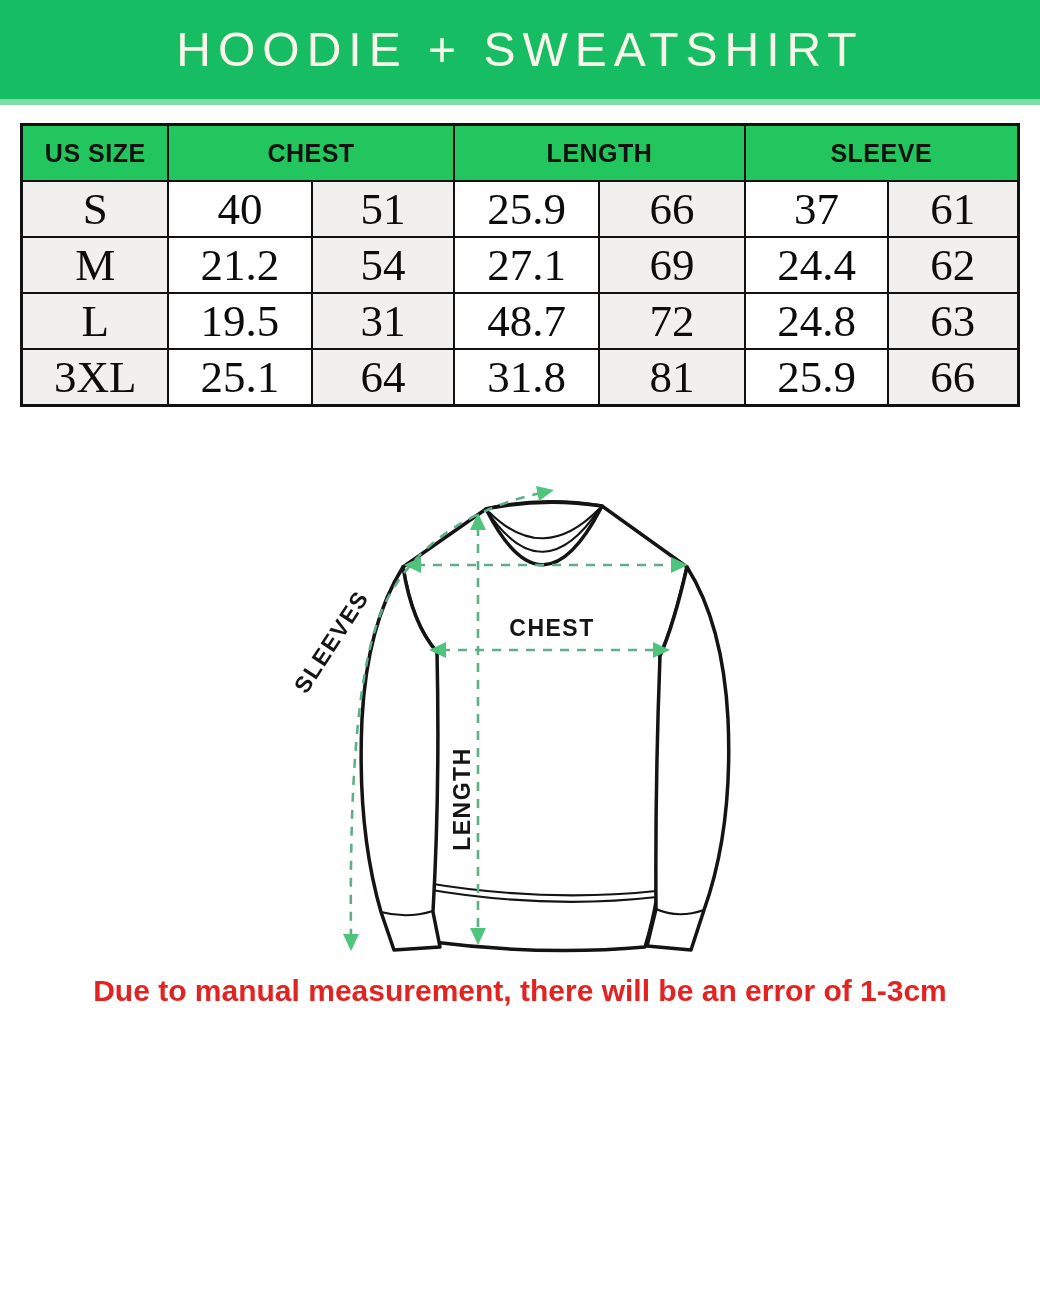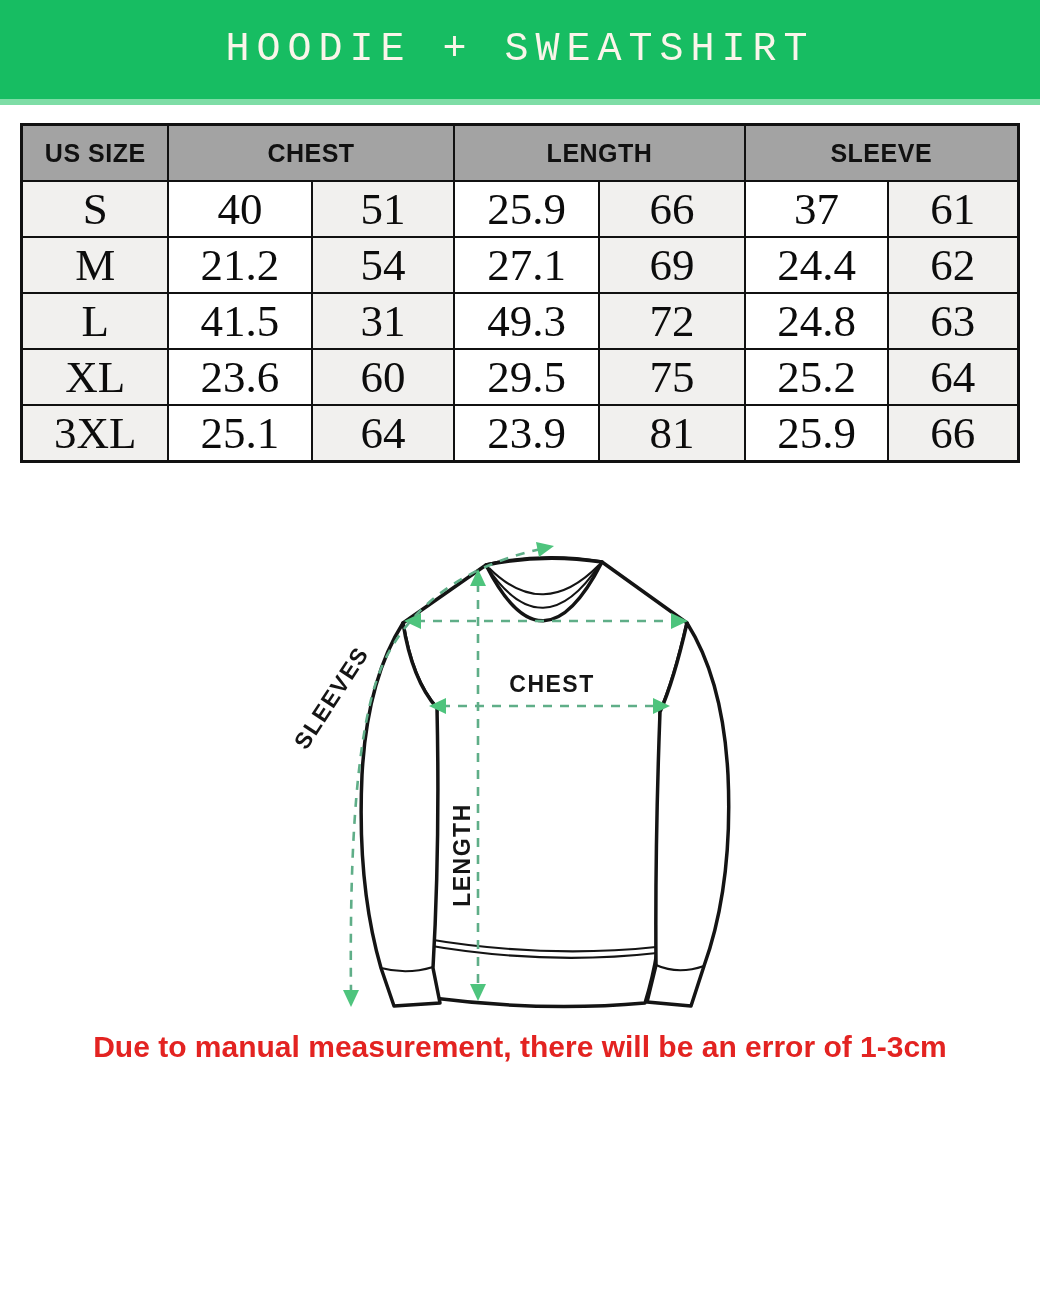--- a/index.html
+++ b/index.html
@@ -8,34 +8,34 @@
     font-family:"Liberation Sans", sans-serif;
     overflow:hidden;position:relative;
   }
   
   .banner{
     height:99px;background:var(--banner-bg,#17bd62);
     border-bottom:6px solid var(--banner-accent,#7edda6);
     display:flex;align-items:center;justify-content:center;
   }
   .banner h1{
-    margin:12px;font-family:Liberation Mono, monospace;font-weight:400;
-    font-size:40px;letter-spacing:7px;color:#faf5ea;white-space:nowrap;
+    margin:12px;font-family:Liberation Sans, sans-serif;font-weight:400;
+    font-size:48px;letter-spacing:7px;color:#faf5ea;white-space:nowrap;
   }
   
   table.size-chart{
     width:996px;margin:18px auto 0 auto;border-collapse:collapse;
     table-layout:fixed;border:3px solid #111;
   }
   table.size-chart th, table.size-chart td{
     border:2px solid #111;text-align:center;vertical-align:middle;padding:0;
   }
   tr.group-row th{
     height:54px;font:700 25px "Liberation Sans", sans-serif;
-    color:#111;background:#a3a3a3;letter-spacing:.5px;
+    color:#111;background:#22c55e;letter-spacing:.5px;
   }
   tr.unit-row th{
     height:55px;font:700 24px "Liberation Sans", sans-serif;color:#111;
   }
   tr.unit-row th:nth-child(odd){background:#f1f0ee;}
   tr.unit-row th:nth-child(even){background:#ffffff;}
   tbody td{
     height:54px;font:400 45px "Liberation Serif", serif;color:#0c0c0c;
   }
   tbody td:nth-child(odd){background:#f1f0ee;}
@@ -98,41 +98,32 @@
         <td>M</td>
         <td>21.2</td>
         <td>54</td>
         <td>27.1</td>
         <td>69</td>
         <td>24.4</td>
         <td>62</td>
       </tr>
       <tr>
         <td>L</td>
-        <td>41.5</td>
+        <td>19.5</td>
         <td>31</td>
-        <td>49.3</td>
+        <td>48.7</td>
         <td>72</td>
         <td>24.8</td>
         <td>63</td>
       </tr>
       <tr>
-        <td>XL</td>
-        <td>23.6</td>
-        <td>60</td>
-        <td>29.5</td>
-        <td>75</td>
-        <td>25.2</td>
-        <td>64</td>
-      </tr>
-      <tr>
         <td>3XL</td>
         <td>25.1</td>
         <td>64</td>
-        <td>23.9</td>
+        <td>31.8</td>
         <td>81</td>
         <td>25.9</td>
         <td>66</td>
       </tr>
     </tbody>
 </table>
 
 <div class="diagram">
   <svg width="1040" height="565" viewBox="0 0 1040 565">
 

